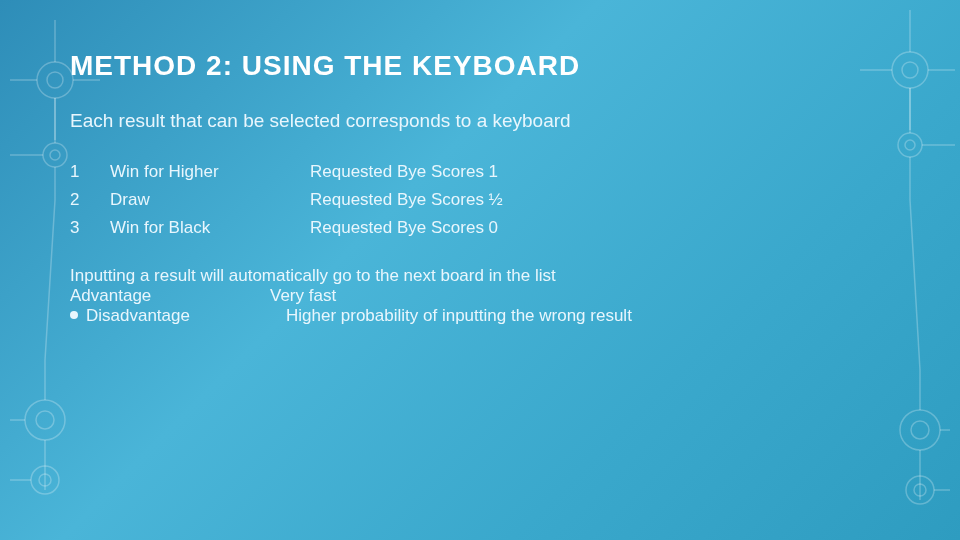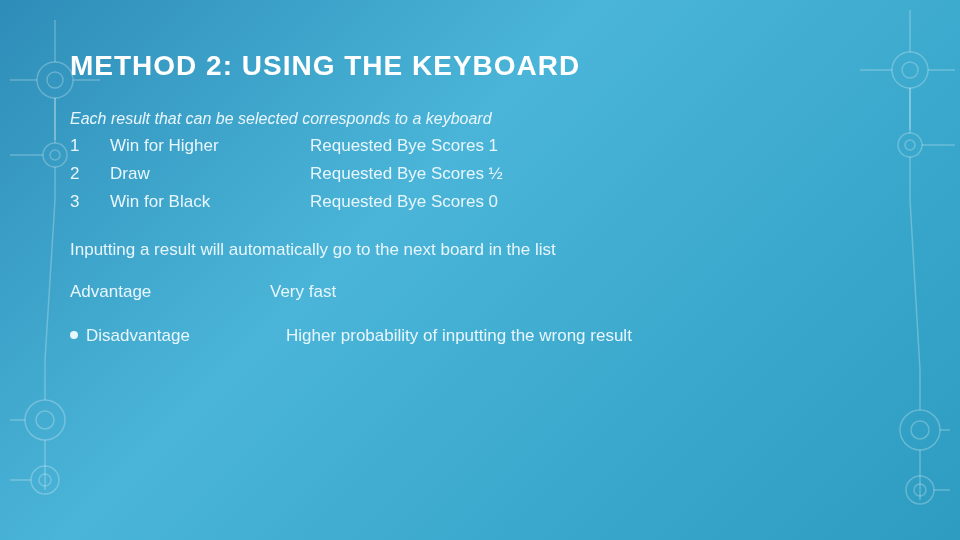--- a/index.html
+++ b/index.html
@@ -38,24 +38,23 @@
     .title {
       font-size: 28px;
       font-weight: 700;
       color: #fff;
       letter-spacing: 1px;
       text-transform: uppercase;
       margin-bottom: 28px;
     }
 
     .subtitle {
-      font-size: 16px;
-      color: #e8f6fd;
-      margin-bottom: 8px;
-      font-style: italic;
+      font-size: 19px;
+      color: #e8f6fd;
+      margin-bottom: 30px;
     }
 
     .results-table {
       margin-bottom: 28px;
     }
 
     .result-row {
       display: flex;
       align-items: center;
       margin-bottom: 8px;
@@ -73,27 +72,26 @@
     }
 
     .result-bye {
       color: #e8f6fd;
       text-align: right;
     }
 
     .auto-note {
       font-size: 17px;
       color: #e8f6fd;
-      margin-bottom: 22px;
     }
 
     .advantage-row {
       display: flex;
       align-items: flex-end;
-      margin-bottom: 24px;
+      margin-bottom: 0;
       font-size: 17px;
       color: #e8f6fd;
     }
 
     .adv-label {
       width: 200px;
     }
 
     .adv-value {
       color: #e8f6fd;

